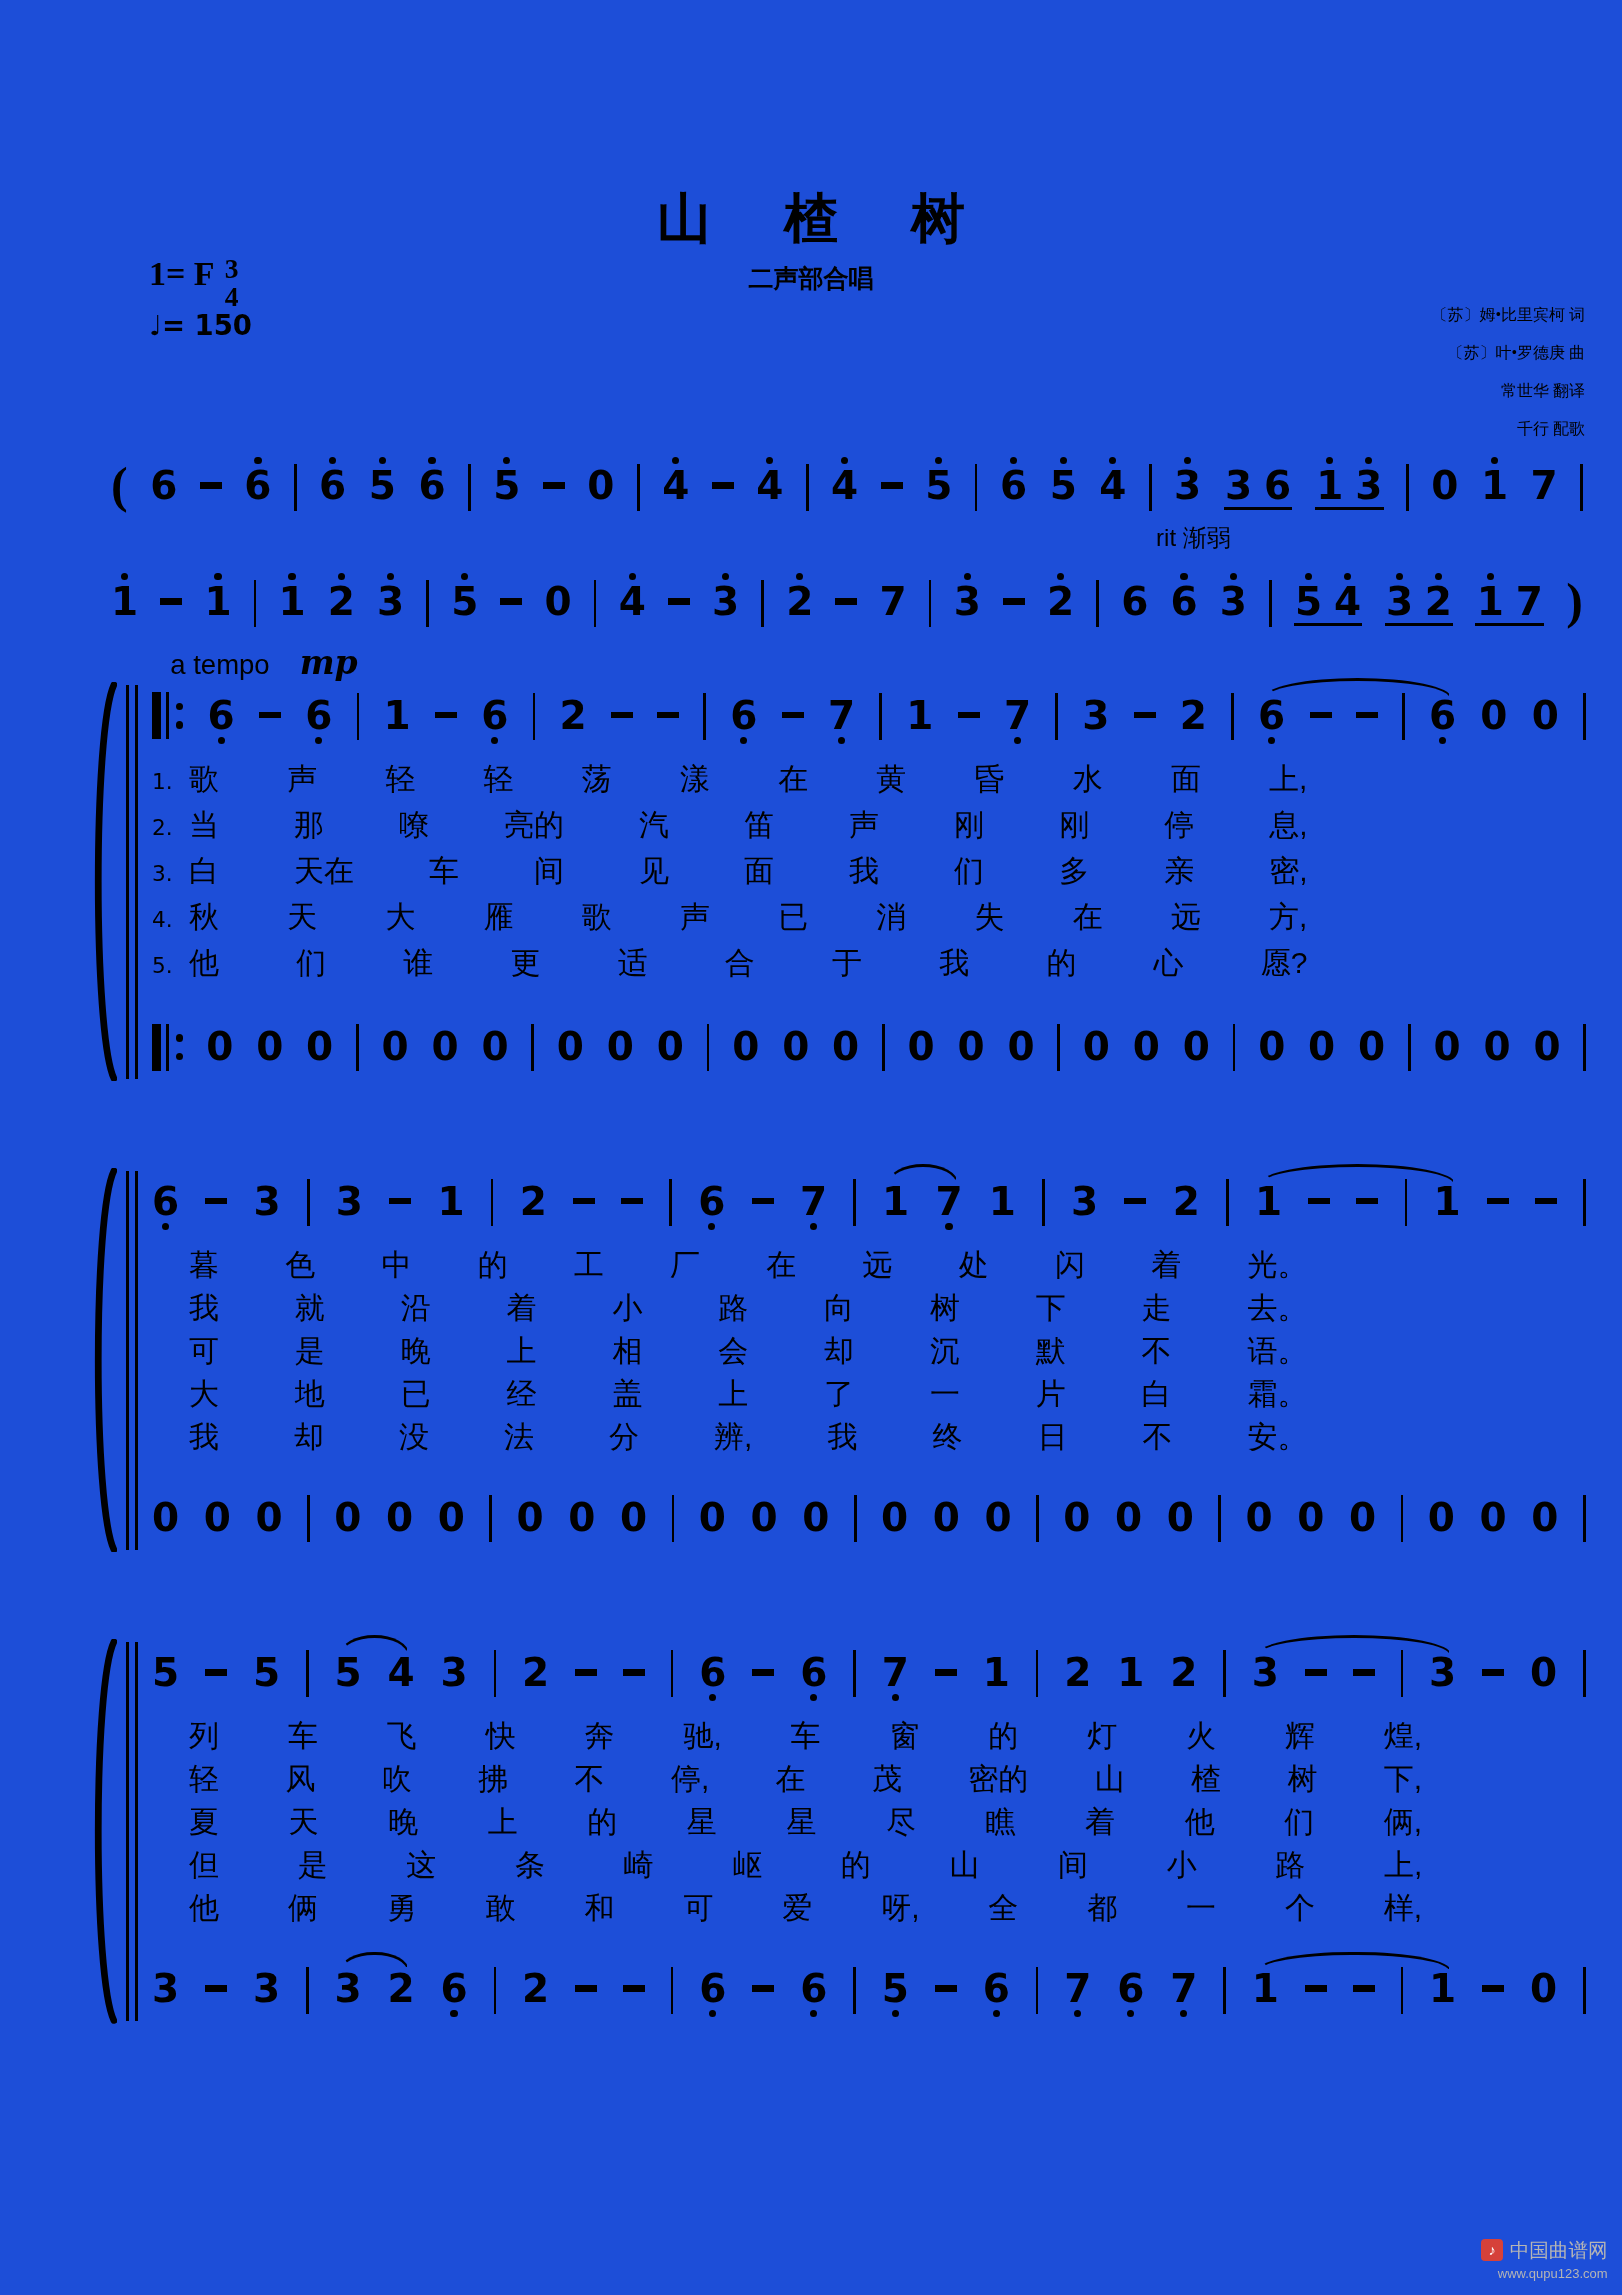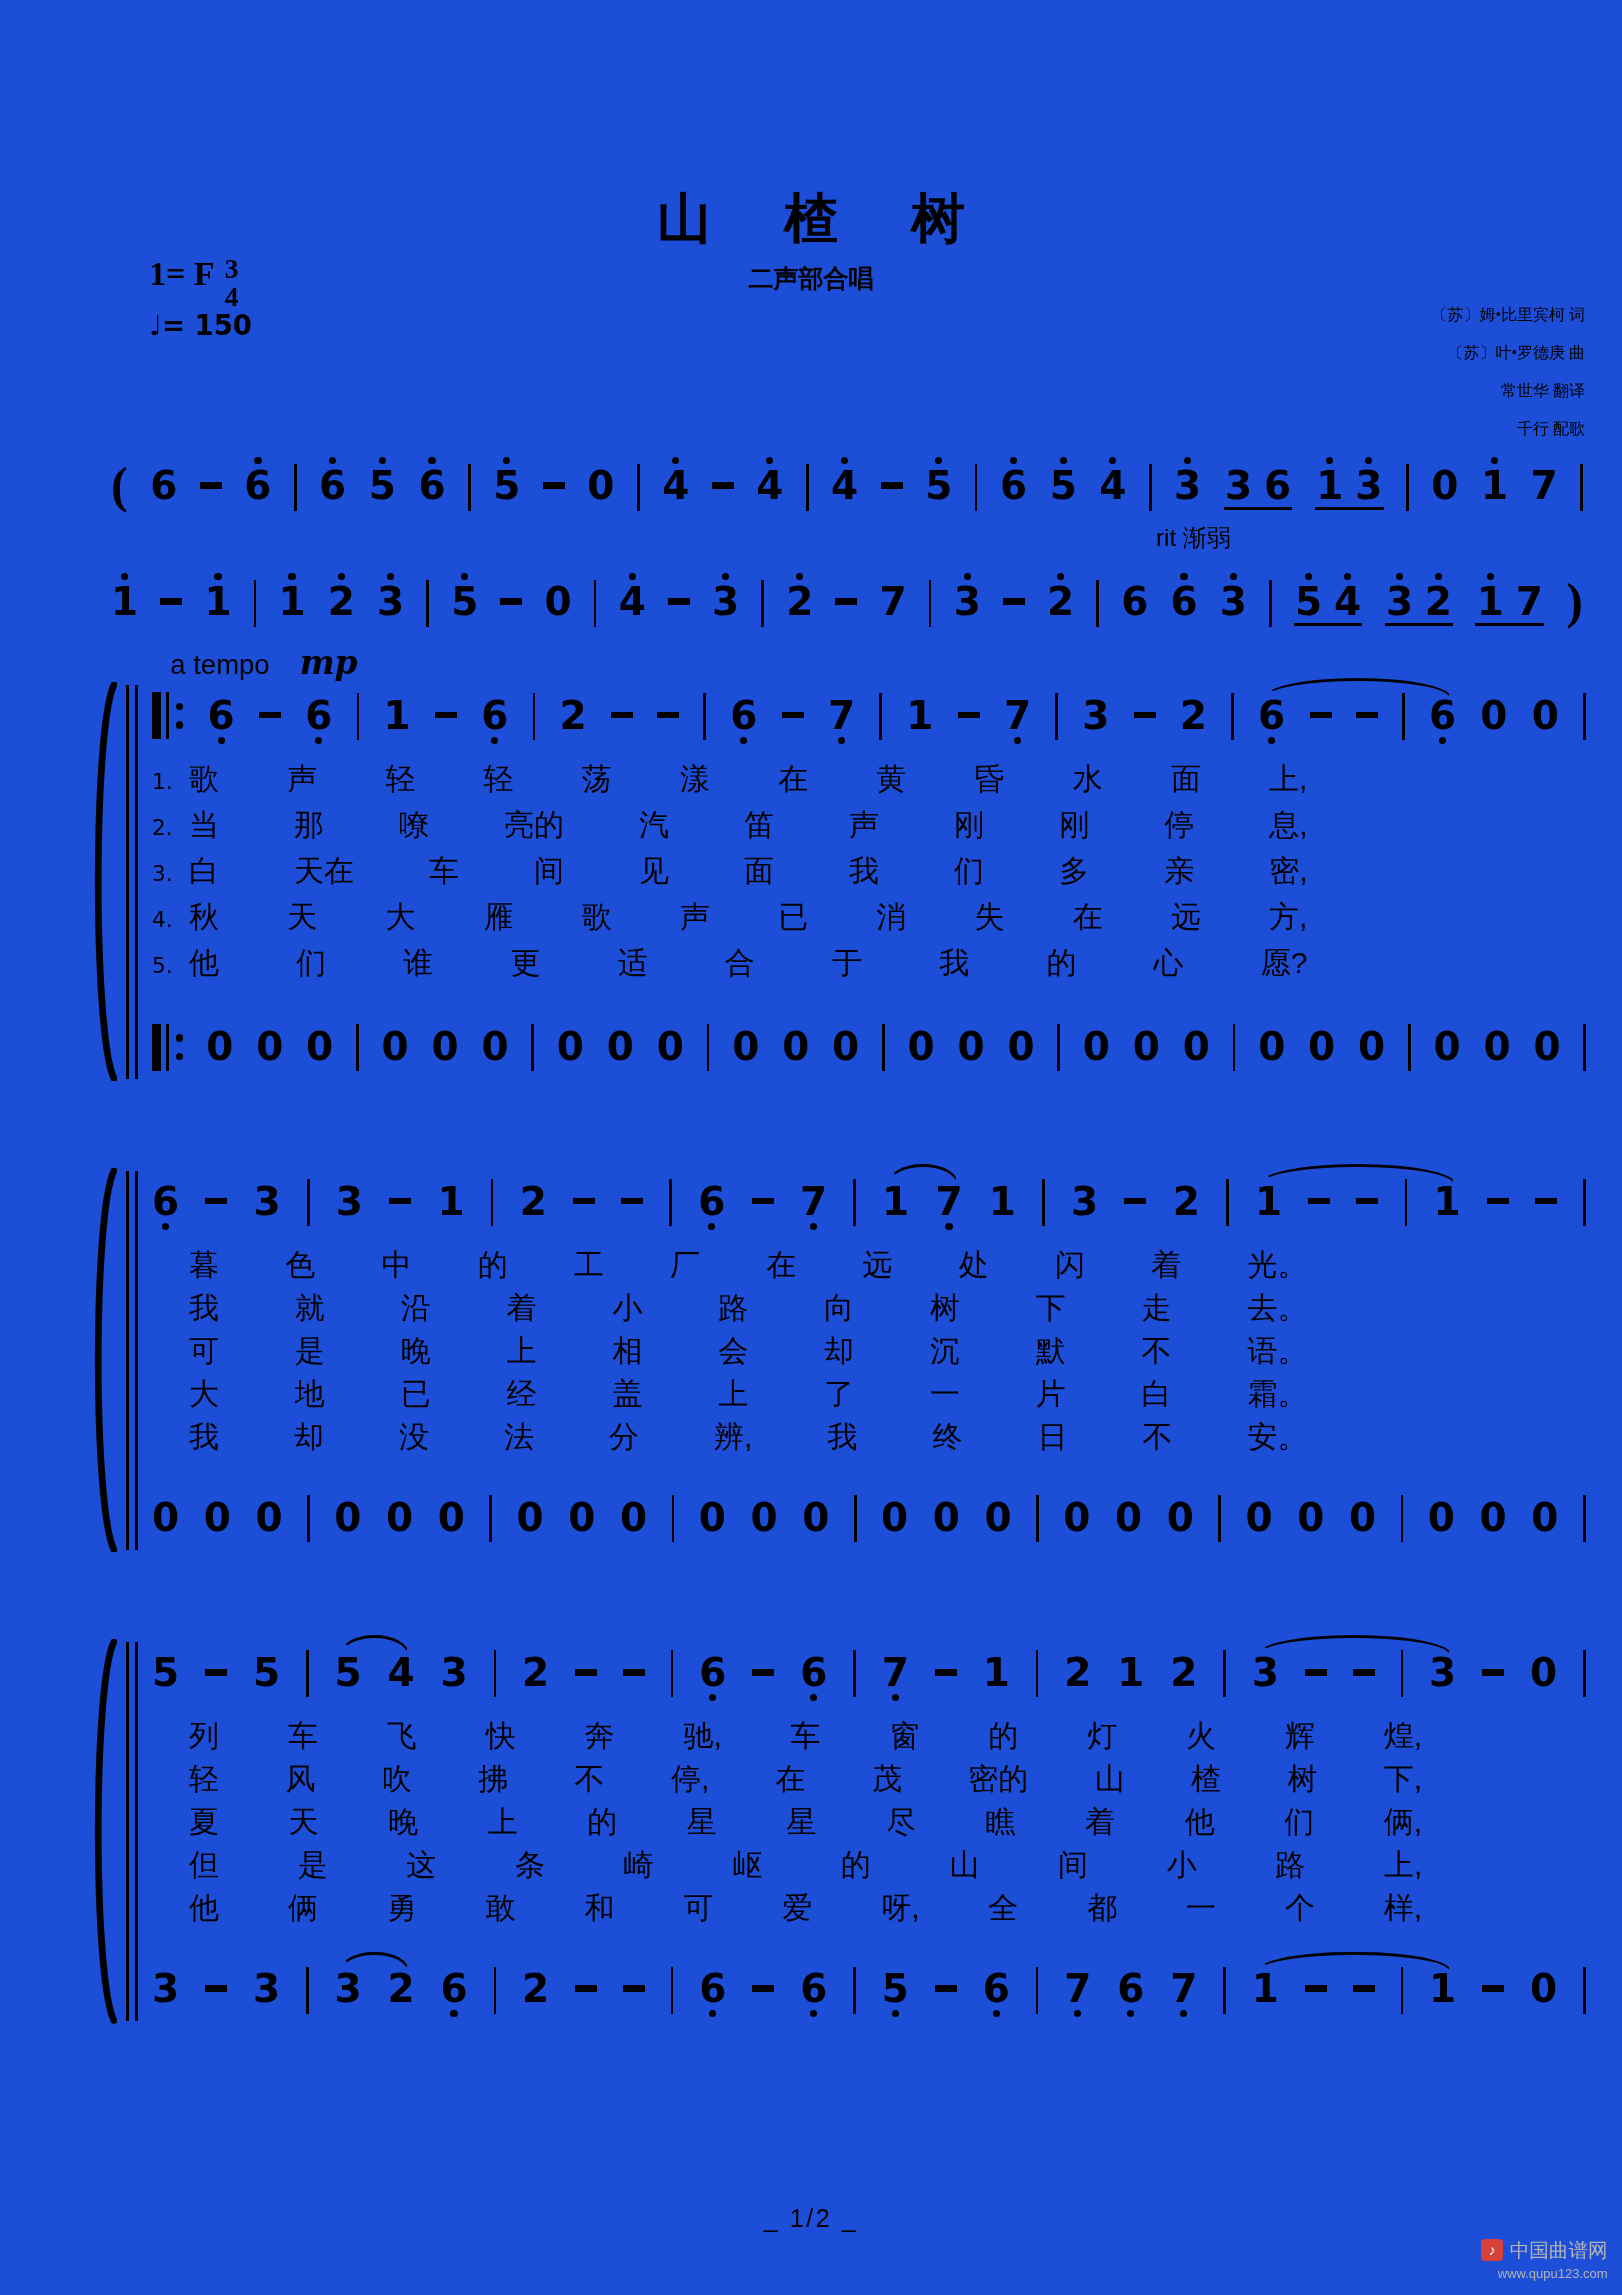--- a/index.html
+++ b/index.html
@@ -1384,21 +1384,20 @@
             <span class="digit">0</span>
             <span class="dot bot"></span>
           </span>
           <span class="barline"></span>
           <div class="tie" style="left: 188px; width: 69px;"></div>
           <div class="tie" style="left: 1105px; width: 194px;"></div>
         </div>
       </section>
     </div>
 
-  <div class="footerline">_ 1/2 _</div>
 
   <div class="watermark" style="color: rgb(181, 181, 181);">
     <div class="wm-top">
       <span class="wm-logo" style="background: rgb(214, 65, 58);">♪</span>
       <span>中国曲谱网</span>
     </div>
     <div class="wm-url">www.qupu123.com</div>
   </div>
 
 </div>

